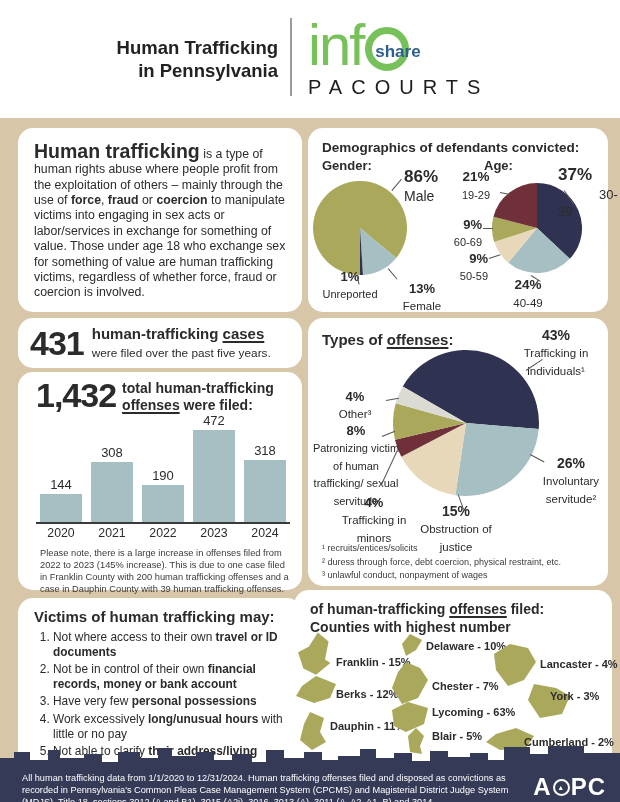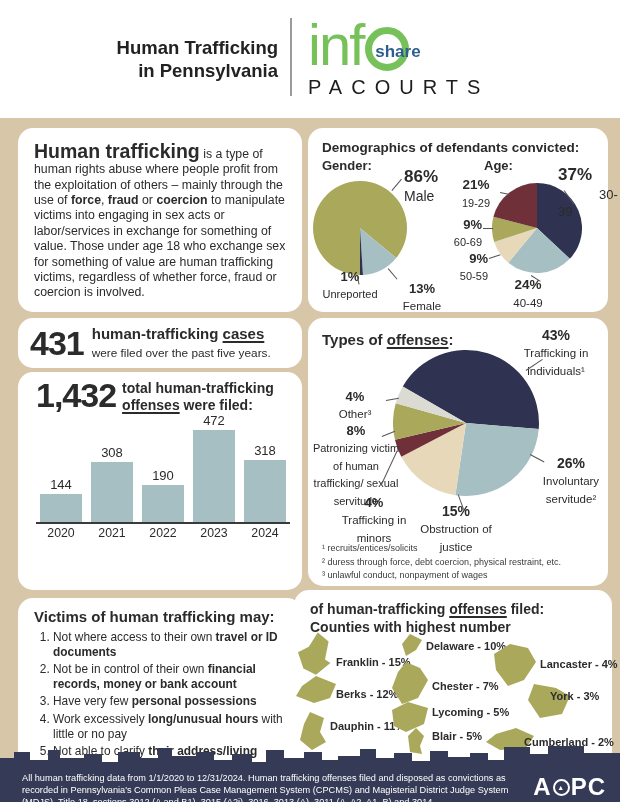--- a/index.html
+++ b/index.html
@@ -134,21 +134,21 @@
           <path d="M50,50 L86.45,84.23 A50,50 0 0 1 18.13,88.53 Z" fill="#a6bfc3"></path>
           <path d="M50,50 L18.13,88.53 A50,50 0 0 1 2.45,65.45 Z" fill="#e8d8ba"></path>
           <path d="M50,50 L2.45,65.45 A50,50 0 0 1 1.57,37.57 Z" fill="#a9a85b"></path>
           <path d="M50,50 L1.57,37.57 A50,50 0 0 1 50.00,0.00 Z" fill="#6f3039"></path>
         </svg>
       </div>
     <div class="plabel" style="left:250px; top:38px;">
       <span class="pct" style="font-size:17px;">37%</span>
       <span style="font-size:13px;margin-left:41px;">30-39</span>
     </div>
-    <div class="plabel tc" style="left:146px; top:50px; width:44px;">
+    <div class="plabel tc" style="left:146px; top:42px; width:44px;">
       <span class="pct" style="font-size:13.5px;">21%</span>
       <span style="font-size:11px;">19-29</span>
     </div>
     <div class="plabel tr" style="left:136px; top:90px; width:38px;">
       <span class="pct" style="font-size:13px;">9%</span>
       <span style="font-size:11px;">60-69</span>
     </div>
     <div class="plabel tr" style="left:142px; top:124px; width:38px;">
       <span class="pct" style="font-size:13px;">9%</span>
       <span style="font-size:11px;">50-59</span>
@@ -199,20 +199,21 @@
           <div class="bar" style="height: 62px; background: rgb(166, 191, 195);"></div>
         </div>
       </div>
     <div class="bars-years">
         <div class="bar-year">2020</div>
         <div class="bar-year">2021</div>
         <div class="bar-year">2022</div>
         <div class="bar-year">2023</div>
         <div class="bar-year">2024</div>
       </div>
+    <p class="chart-note">Please note, there is a large increase in offenses filed from 2022 to 2023 (145% increase). This is due to one case filed in Franklin County with 200 human trafficking offenses and a case in Dauphin County with 39 human trafficking offenses.</p>
   </div>
 
   <div class="card offenses-card">
     <div class="offenses-title"><span>Types of </span><span class="u">offenses</span><span>:</span></div>
     <div class="pie-box" style="left:85px; top:32px; width:146px; height:146px;">
         <svg viewBox="0 0 100 100">
           <path d="M50,50 L6.70,25.00 A50,50 0 0 1 99.82,54.18 Z" fill="#2f3250"></path>
           <path d="M50,50 L99.82,54.18 A50,50 0 0 1 42.70,99.46 Z" fill="#a6bfc3"></path>
           <path d="M50,50 L42.70,99.46 A50,50 0 0 1 5.69,73.16 Z" fill="#e8d8ba"></path>
           <path d="M50,50 L5.69,73.16 A50,50 0 0 1 1.32,61.42 Z" fill="#6f3039"></path>
@@ -309,21 +310,21 @@
           <polygon points="14,0 28,6 36,18 26,36 10,42 0,26 6,10" fill="#a9a85b"></polygon>
         </svg>
     </div>
     <span class="county-label" style="left:138px; top:90px;">Chester - 7%</span>
 
     <div class="county" style="left:98px; top:112px;">
       <svg width="36" height="30" viewBox="0 0 36 30">
           <polygon points="0,8 16,0 36,6 32,22 14,30 2,24" fill="#a9a85b"></polygon>
         </svg>
     </div>
-    <span class="county-label" style="left:138px; top:116px;">Lycoming - 5%</span>
+    <span class="county-label" style="left:138px; top:116px;">Lycoming - 63%</span>
 
     <div class="county" style="left:114px; top:138px;">
       <svg width="18" height="26" viewBox="0 0 18 26">
           <polygon points="8,0 16,8 12,18 14,26 2,24 0,8" fill="#a9a85b"></polygon>
         </svg>
     </div>
     <span class="county-label" style="left:138px; top:140px;">Blair - 5%</span>
 
     <div class="county" style="left:200px; top:54px;">
       <svg width="42" height="42" viewBox="0 0 42 42">

